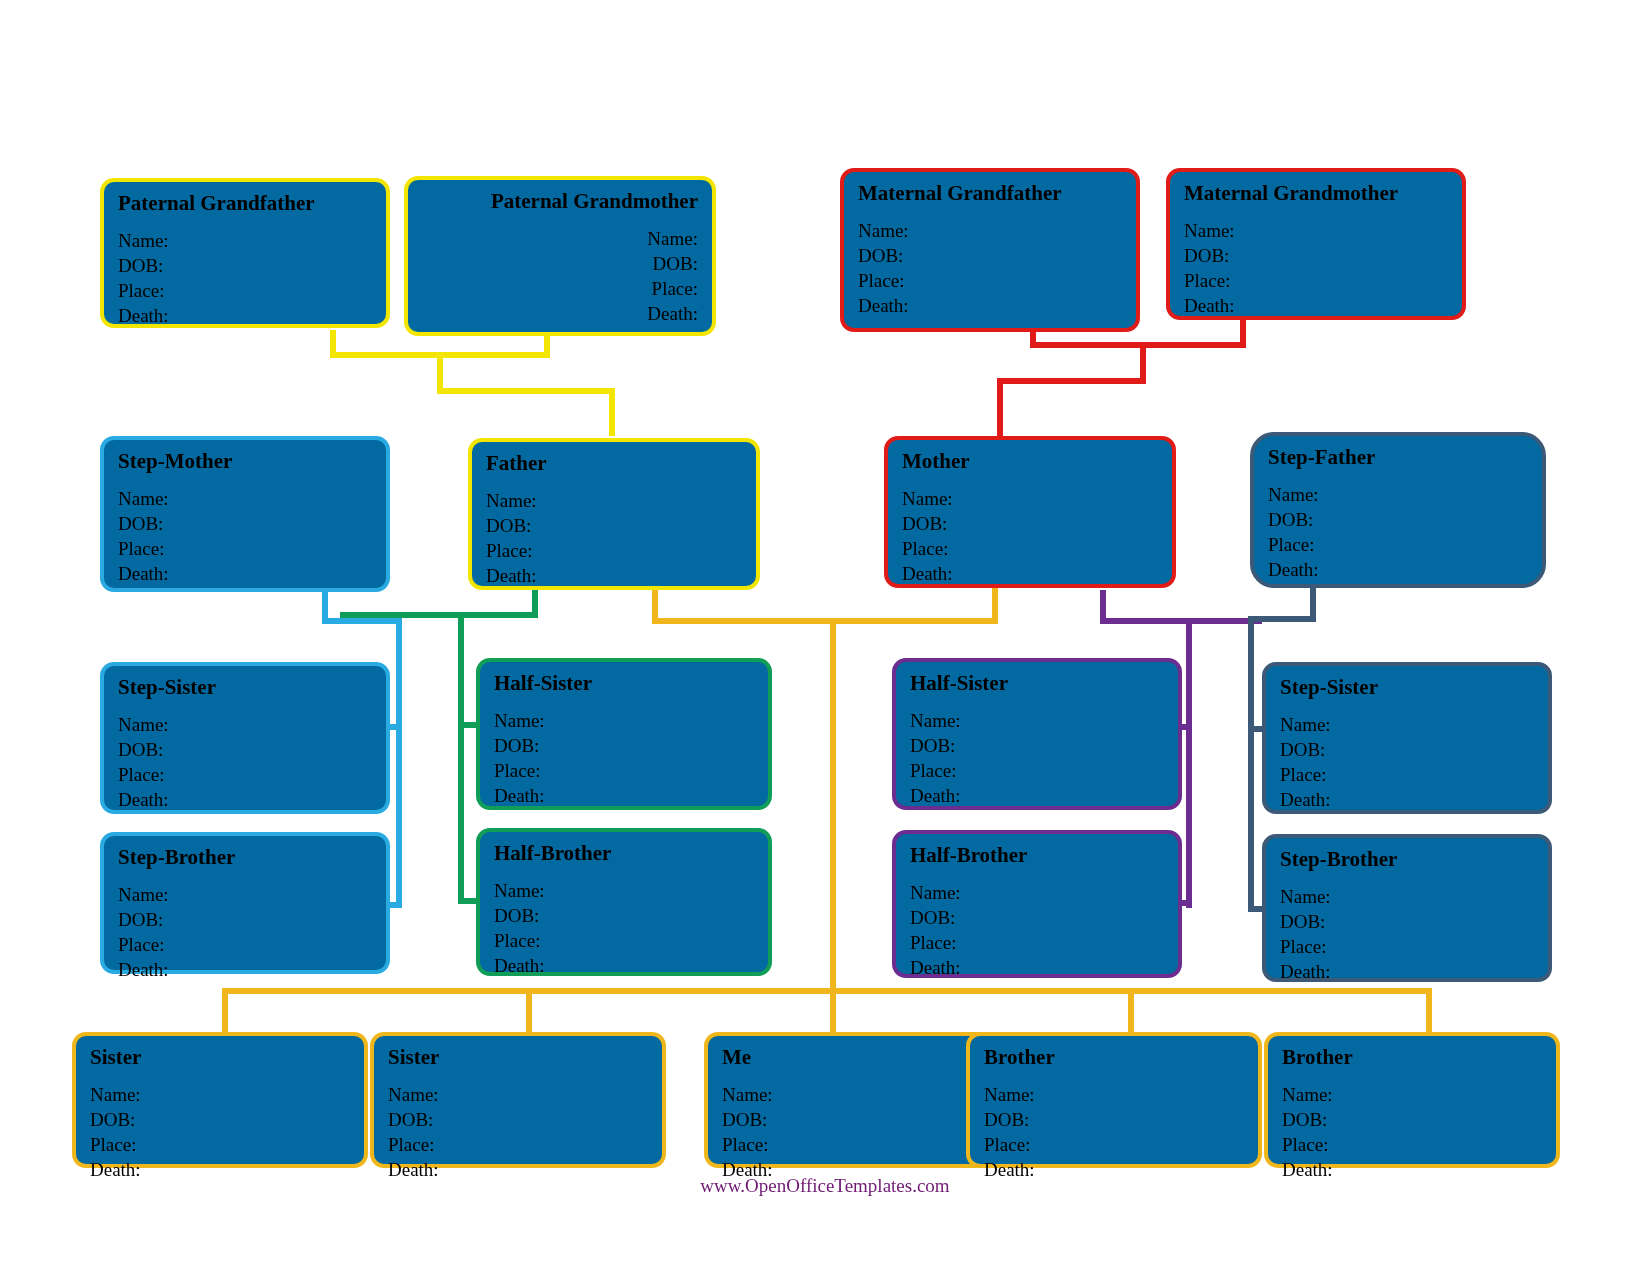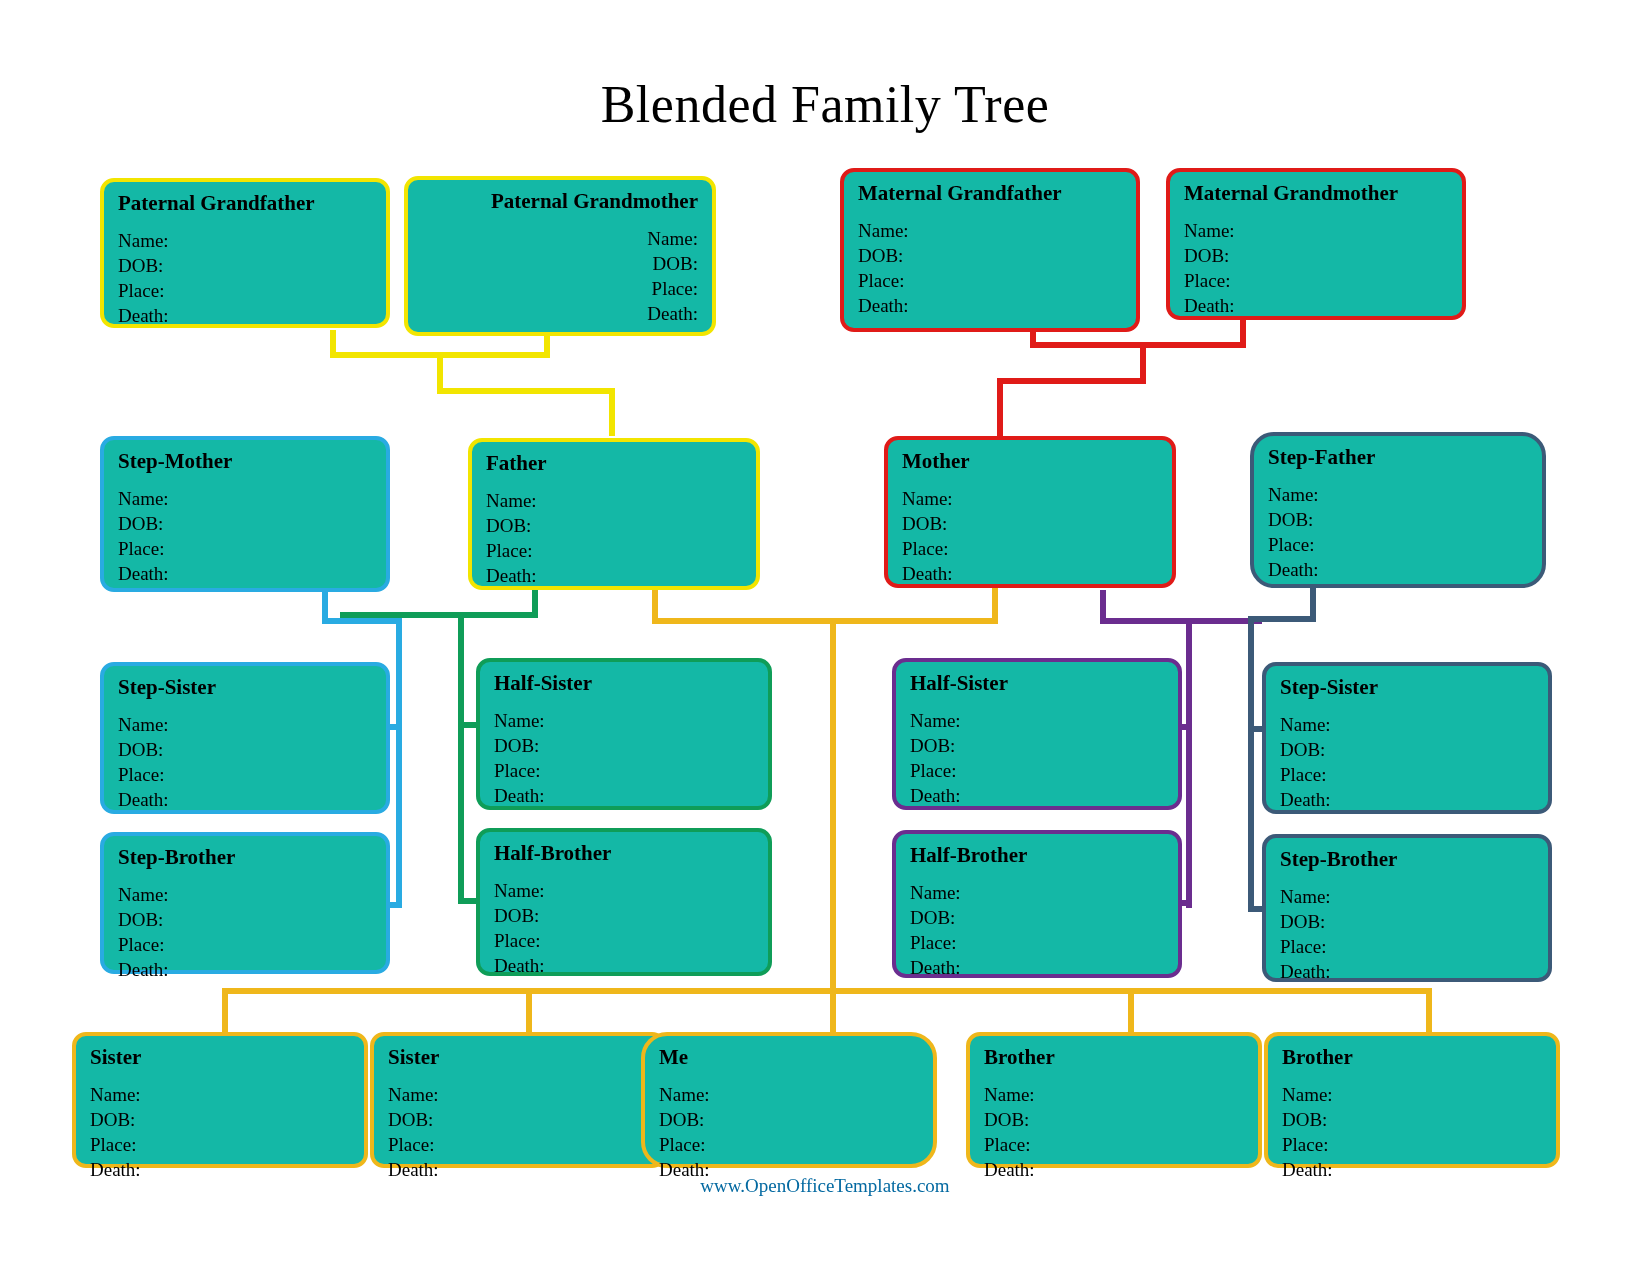--- a/index.html
+++ b/index.html
@@ -27,26 +27,26 @@
     letter-spacing: 0.5px;
   }
   #footer {
     position: absolute;
     top: 1175px;
     left: 0;
     width: 1650px;
     text-align: center;
     font-size: 19px;
     font-family: "Liberation Serif", serif;
-    color: #0369a1;
+    color: #701a75;
   }
   .node {
     position: absolute;
     box-sizing: border-box;
-    background: #14b8a6;
+    background: #0369a1;
     border-style: solid;
     border-width: 4px;
     border-radius: 14px;
     padding: 8px 14px 6px 14px;
     z-index: 5;
   }
   .node .title {
     font-weight: bold;
     font-size: 21px;
     line-height: 26px;
@@ -113,21 +113,20 @@
   <div class="conn" style="left:992px; top:560px; width:6px; height:64px; background:#EFB71B;"></div>
   <div class="conn" style="left:652px; top:618px; width:346px; height:6px; background:#EFB71B;"></div>
   <div class="conn" style="left:830px; top:618px; width:6px; height:376px; background:#EFB71B;"></div>
   <div class="conn" style="left:222px; top:988px; width:1210px; height:6px; background:#EFB71B;"></div>
   <div class="conn" style="left:222px; top:988px; width:6px; height:46px; background:#EFB71B;"></div>
   <div class="conn" style="left:526px; top:988px; width:6px; height:46px; background:#EFB71B;"></div>
   <div class="conn" style="left:830px; top:988px; width:6px; height:46px; background:#EFB71B;"></div>
   <div class="conn" style="left:1128px; top:988px; width:6px; height:46px; background:#EFB71B;"></div>
   <div class="conn" style="left:1426px; top:988px; width:6px; height:46px; background:#EFB71B;"></div>
 
-  <div id="title">Blended Family Tree</div>
 
   <div class="node" style="left:100px; top:178px; width:290px; height:150px; border-color:#F2E500;">
     <div class="title">Paternal Grandfather</div>
     <div class="fields">
       <div>Name:</div>
       <div>DOB:</div>
       <div>Place:</div>
       <div>Death:</div>
     </div>
   </div>
@@ -295,21 +294,21 @@
   <div class="node" style="left:370px; top:1032px; width:296px; height:136px; border-color:#EFB71B;">
     <div class="title">Sister</div>
     <div class="fields">
       <div>Name:</div>
       <div>DOB:</div>
       <div>Place:</div>
       <div>Death:</div>
     </div>
   </div>
 
-  <div class="node" style="left:641px; top:1032px; width:296px; height:136px; border-color:#EFB71B;border-radius:26px;">
+  <div class="node" style="left:704px; top:1032px; width:296px; height:136px; border-color:#EFB71B;">
     <div class="title">Me</div>
     <div class="fields">
       <div>Name:</div>
       <div>DOB:</div>
       <div>Place:</div>
       <div>Death:</div>
     </div>
   </div>
 
   <div class="node" style="left:966px; top:1032px; width:296px; height:136px; border-color:#EFB71B;">

